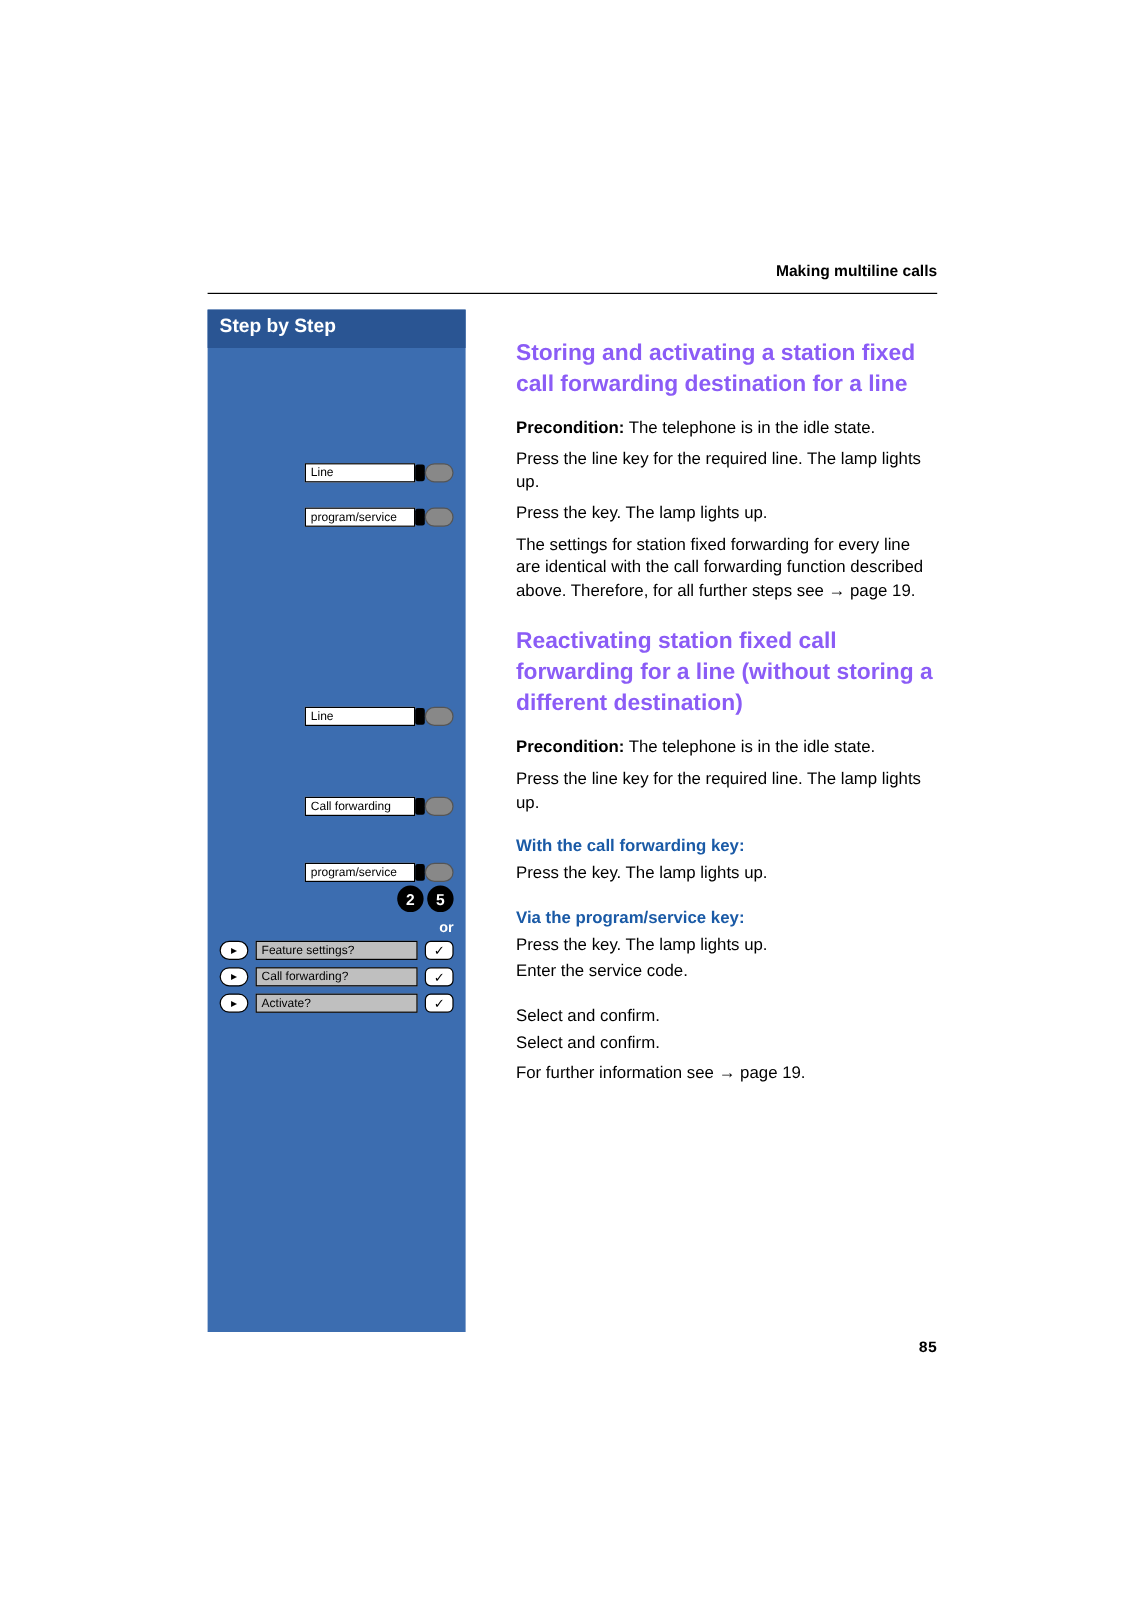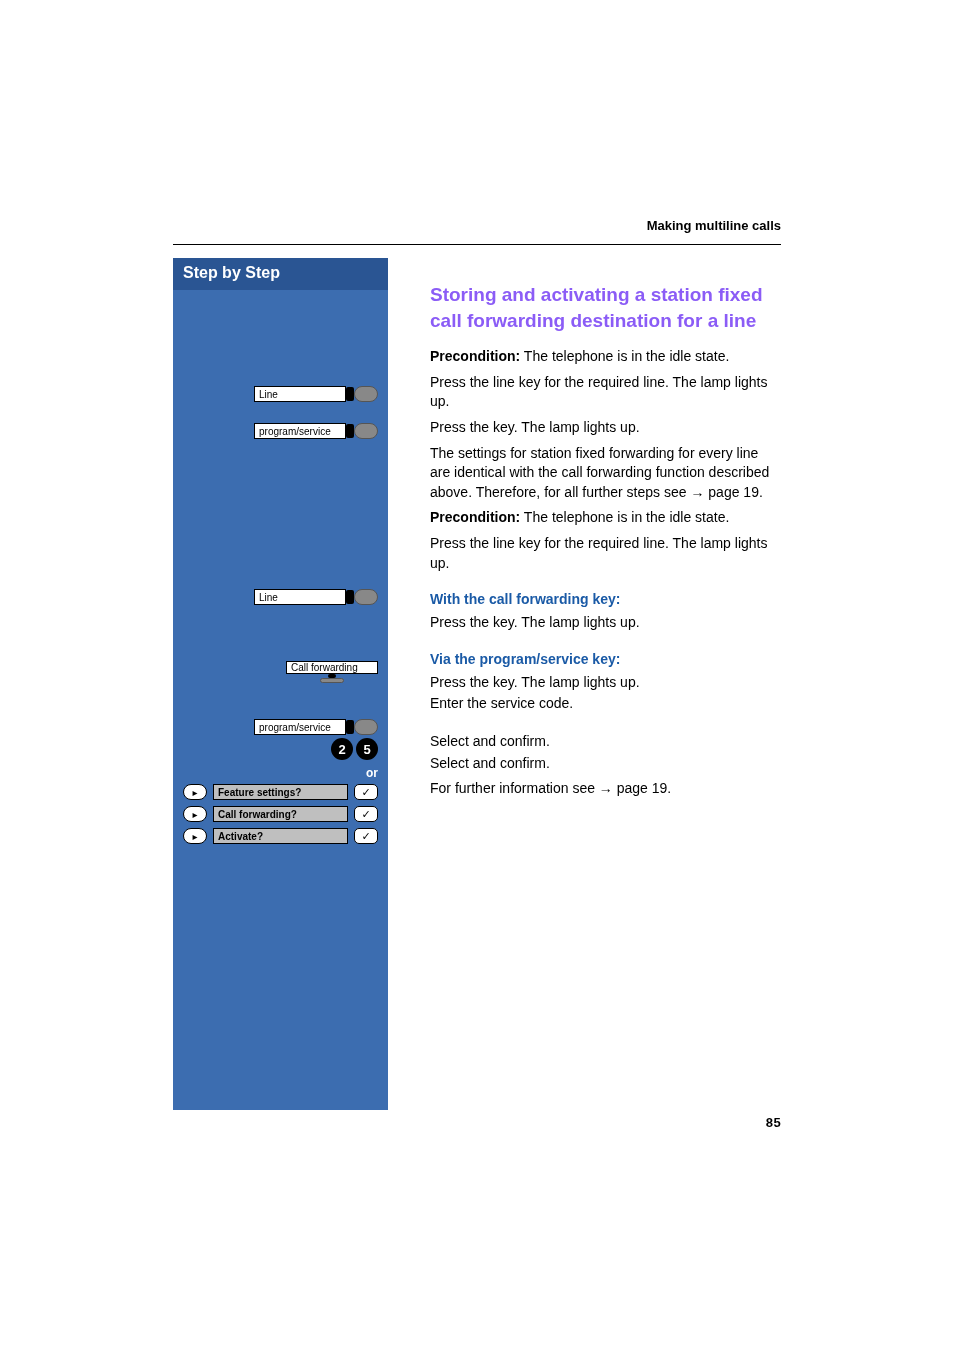--- a/index.html
+++ b/index.html
@@ -108,21 +108,21 @@
     justify-content: center;
     font-size: 10px;
     box-sizing: border-box;
   }
   .menu-box {
     flex: 1;
     background: #bfbfbf;
     border: 1px solid #000;
     height: 16px;
     font-size: 10px;
-    font-weight: bold;
+    font-weight: normal;
     color: #000;
     padding: 0 4px;
     display: flex;
     align-items: center;
     box-sizing: border-box;
   }
   .confirm-chip {
     width: 24px;
     height: 16px;
     border: 1px solid #000;
@@ -220,21 +220,21 @@
         <span class="led"></span>
         <span class="btn-oval"></span>
       </div>
 
       <div class="step" style="top:296px;">
         <span class="key-box">Line</span>
         <span class="led"></span>
         <span class="btn-oval"></span>
       </div>
 
-      <div class="step" style="top:371px;flex-direction:column;">
+      <div class="step" style="top:371px;">
         <span class="key-box">Call forwarding</span>
         <span class="led"></span>
         <span class="btn-oval"></span>
       </div>
 
       <div class="step" style="top:426px;">
         <span class="key-box">program/service</span>
         <span class="led"></span>
         <span class="btn-oval"></span>
       </div>
@@ -276,20 +276,21 @@
     </p>
 
     <p class="body-p">Press the line key for the required line. The lamp lights up.</p>
 
     <p class="body-p" style="margin-top:2px;">Press the key. The lamp lights up.</p>
 
     <p class="body-p">
       <span>The settings for station fixed forwarding for every line are identical with the call forwarding function described above. Therefore, for all further steps see </span><span class="arrow">→</span><span> page 19.</span>
     </p>
 
+    <div class="h2" style="margin-top:20px;">Reactivating station fixed call forwarding for a line (without storing a different destination)</div>
 
     <p class="body-p">
       <span class="bold">Precondition:</span><span> The telephone is in the idle state.</span>
     </p>
 
     <p class="body-p">Press the line key for the required line. The lamp lights up.</p>
 
     <div class="h3">With the call forwarding key:</div>
     <p class="body-p" style="margin-top:2px;">Press the key. The lamp lights up.</p>
 

